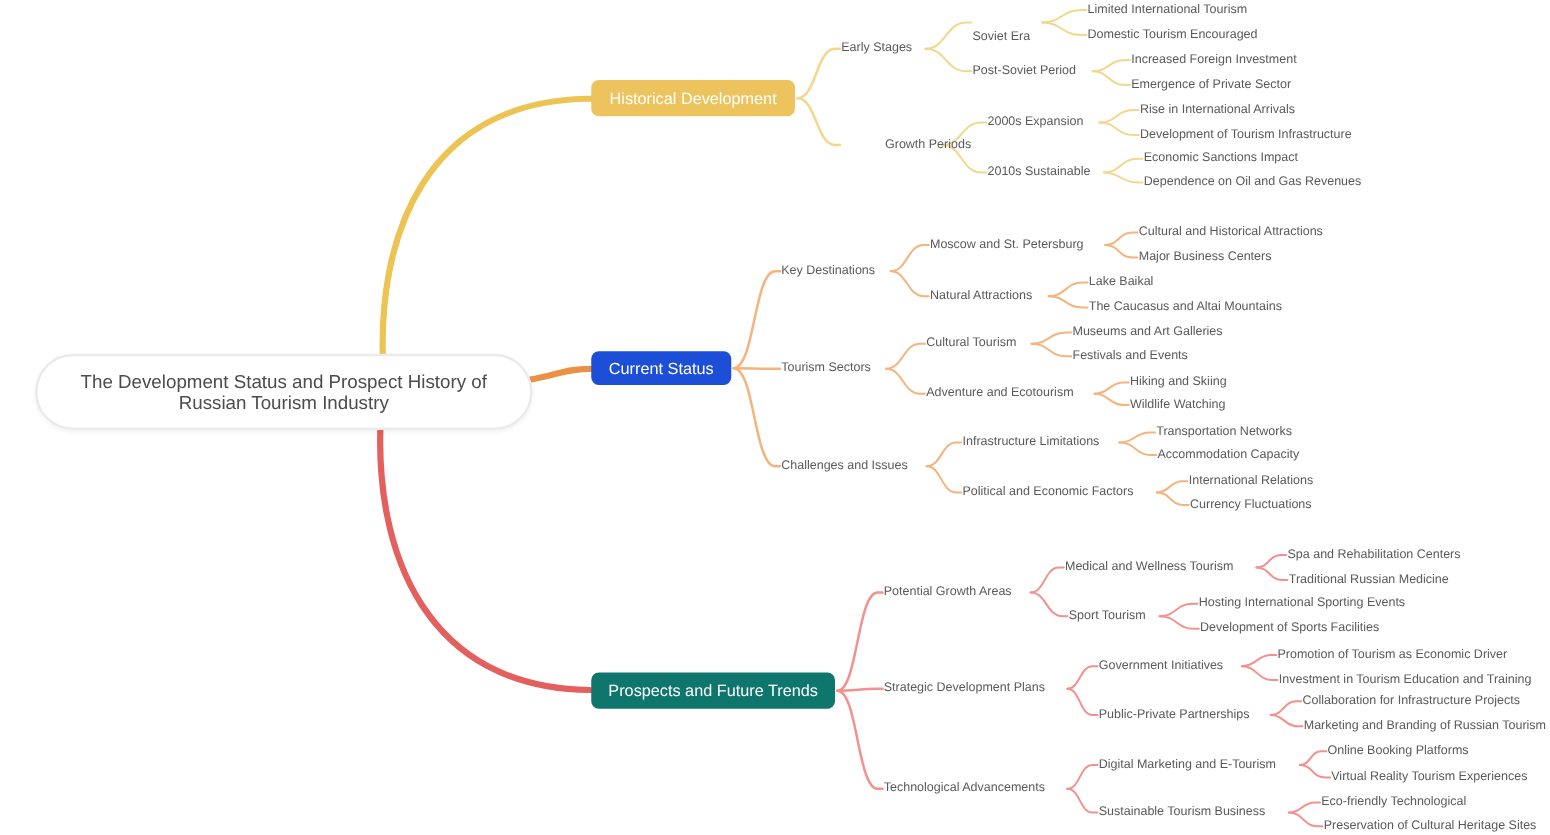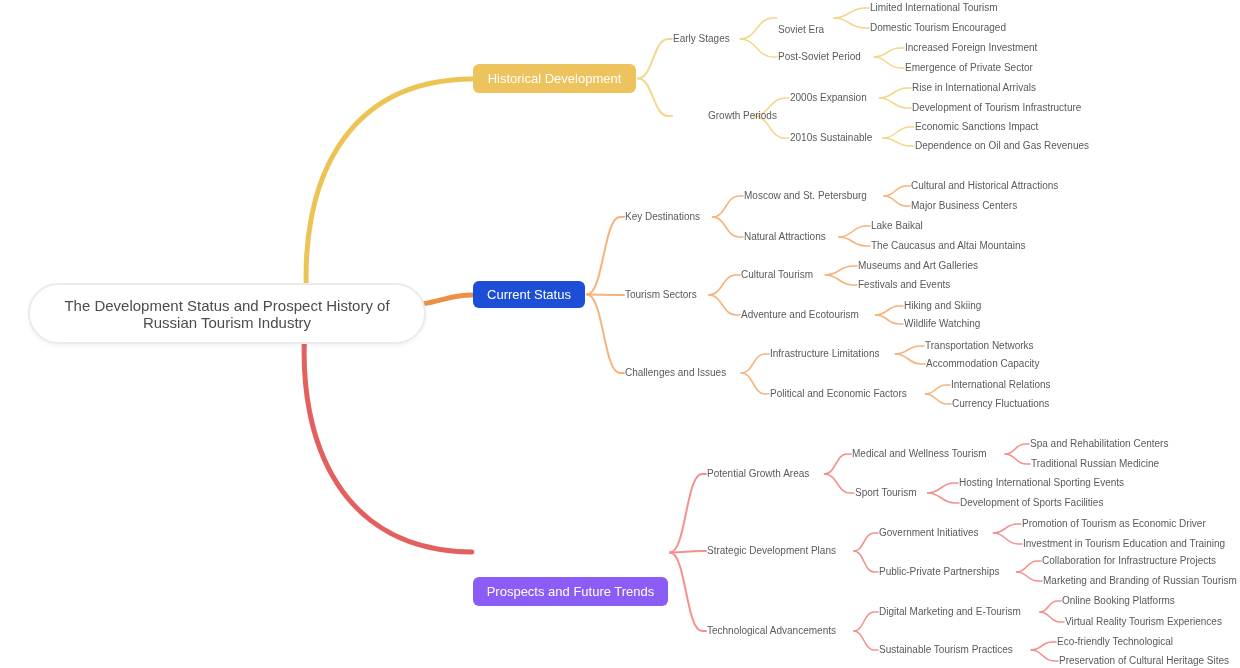--- a/index.html
+++ b/index.html
@@ -12,21 +12,21 @@
     position:absolute;font-size:10px;line-height:16px;color:#5a5a5a;
     white-space:nowrap;z-index:3;cursor:default;
   }
   .box{
     position:absolute;display:flex;align-items:center;justify-content:center;
     color:#ffffff;font-size:13px;border-radius:6px;white-space:nowrap;z-index:3;
     cursor:default;
   }
   .box.h{background:#ECC35D;}
   .box.c{background:#1d4ed8;}
-  .box.p{background:#8b5cf6;margin-top:39px;}
+  .box.p{background:#0f766e;}
   #root-node{
     position:absolute;left:28px;top:283px;width:398px;height:61px;
     box-sizing:border-box;padding:0 24px;
     background:#ffffff;border:2px solid #ebebeb;border-radius:31px;
     display:flex;align-items:center;justify-content:center;text-align:center;
     font-size:15px;color:#4c4c4c;z-index:2;
     box-shadow:0 2px 4px rgba(0,0,0,0.05);
   }
 </style>
 </head>
@@ -140,21 +140,21 @@
   <span class="lbl c" id="currency" style="left:952px;top:396px">Currency Fluctuations</span>
 
   <span class="lbl p" id="potential" style="left:707px;top:466px">Potential Growth Areas</span>
   <span class="lbl p" id="strategic" style="left:707px;top:543px">Strategic Development Plans</span>
   <span class="lbl p" id="technological" style="left:707px;top:623px">Technological Advancements</span>
   <span class="lbl p" id="medical" style="left:852px;top:446px">Medical and Wellness Tourism</span>
   <span class="lbl p" id="sport" style="left:855px;top:485px">Sport Tourism</span>
   <span class="lbl p" id="govt" style="left:879px;top:525px">Government Initiatives</span>
   <span class="lbl p" id="ppp" style="left:879px;top:564px">Public-Private Partnerships</span>
   <span class="lbl p" id="digital" style="left:879px;top:604px">Digital Marketing and E-Tourism</span>
-  <span class="lbl p" id="sustainable" style="left:879px;top:642px">Sustainable Tourism Practices</span>
+  <span class="lbl p" id="sustainable" style="left:879px;top:642px">Sustainable Tourism Business</span>
   <span class="lbl p" id="spa" style="left:1030px;top:436px">Spa and Rehabilitation Centers</span>
   <span class="lbl p" id="trad-med" style="left:1031px;top:456px">Traditional Russian Medicine</span>
   <span class="lbl p" id="hosting" style="left:959px;top:475px">Hosting International Sporting Events</span>
   <span class="lbl p" id="dev-sports" style="left:960px;top:495px">Development of Sports Facilities</span>
   <span class="lbl p" id="promotion" style="left:1022px;top:516px">Promotion of Tourism as Economic Driver</span>
   <span class="lbl p" id="investment" style="left:1023px;top:536px">Investment in Tourism Education and Training</span>
   <span class="lbl p" id="collab" style="left:1042px;top:553px">Collaboration for Infrastructure Projects</span>
   <span class="lbl p" id="marketing" style="left:1043px;top:573px">Marketing and Branding of Russian Tourism</span>
   <span class="lbl p" id="online-booking" style="left:1062px;top:593px">Online Booking Platforms</span>
   <span class="lbl p" id="vr" style="left:1065px;top:614px">Virtual Reality Tourism Experiences</span>

